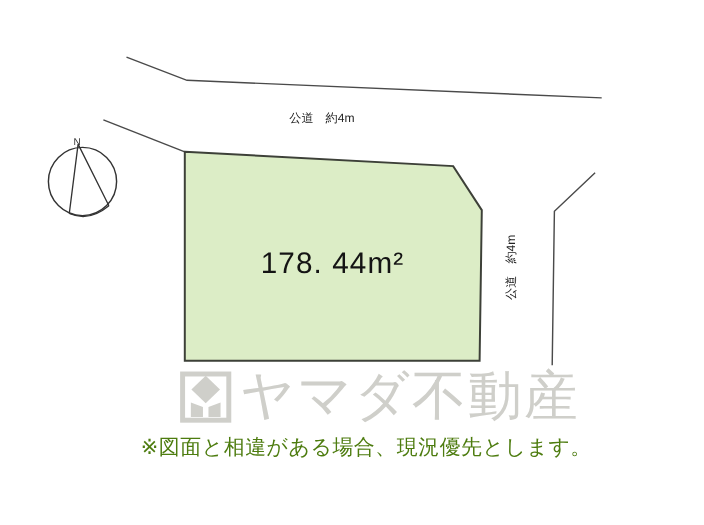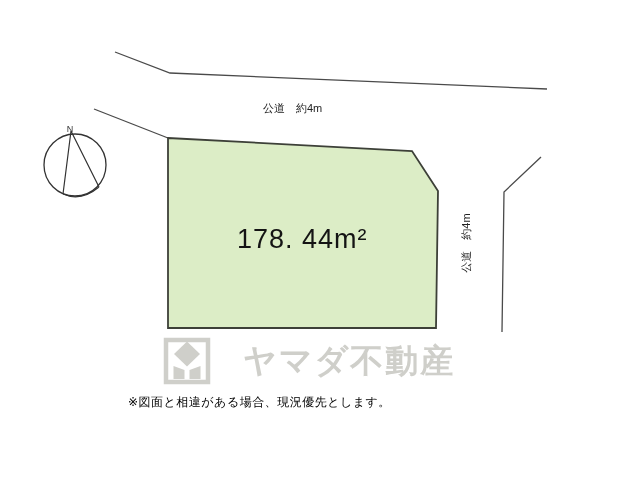--- a/index.html
+++ b/index.html
@@ -49,35 +49,34 @@
   }
   .watermark {
     position: absolute;
     left: 163px;
     top: 336px;
     display: flex;
     align-items: center;
     gap: 7px;
   }
   .watermark .brand-text {
-    font-size: 33px;
-    font-weight: bold;
+    font-size: 49px;
+    font-weight: normal;
     letter-spacing: 2px;
     line-height: 49px;
     color: #cfcfca;
     white-space: nowrap;
-    margin-left: 25px;
   }
   .disclaimer {
     position: absolute;
     left: 128px;
     top: 394px;
-    font-size: 12px;
+    font-size: 19px;
     letter-spacing: 0.5px;
-    color: #000000;
+    color: #4d7c0f;
     white-space: nowrap;
   }
 </style>
 </head>
 <body>
 
 <div class="canvas">
 
   <svg class="drawing-svg" width="640" height="477" viewBox="0 0 640 477">
 

